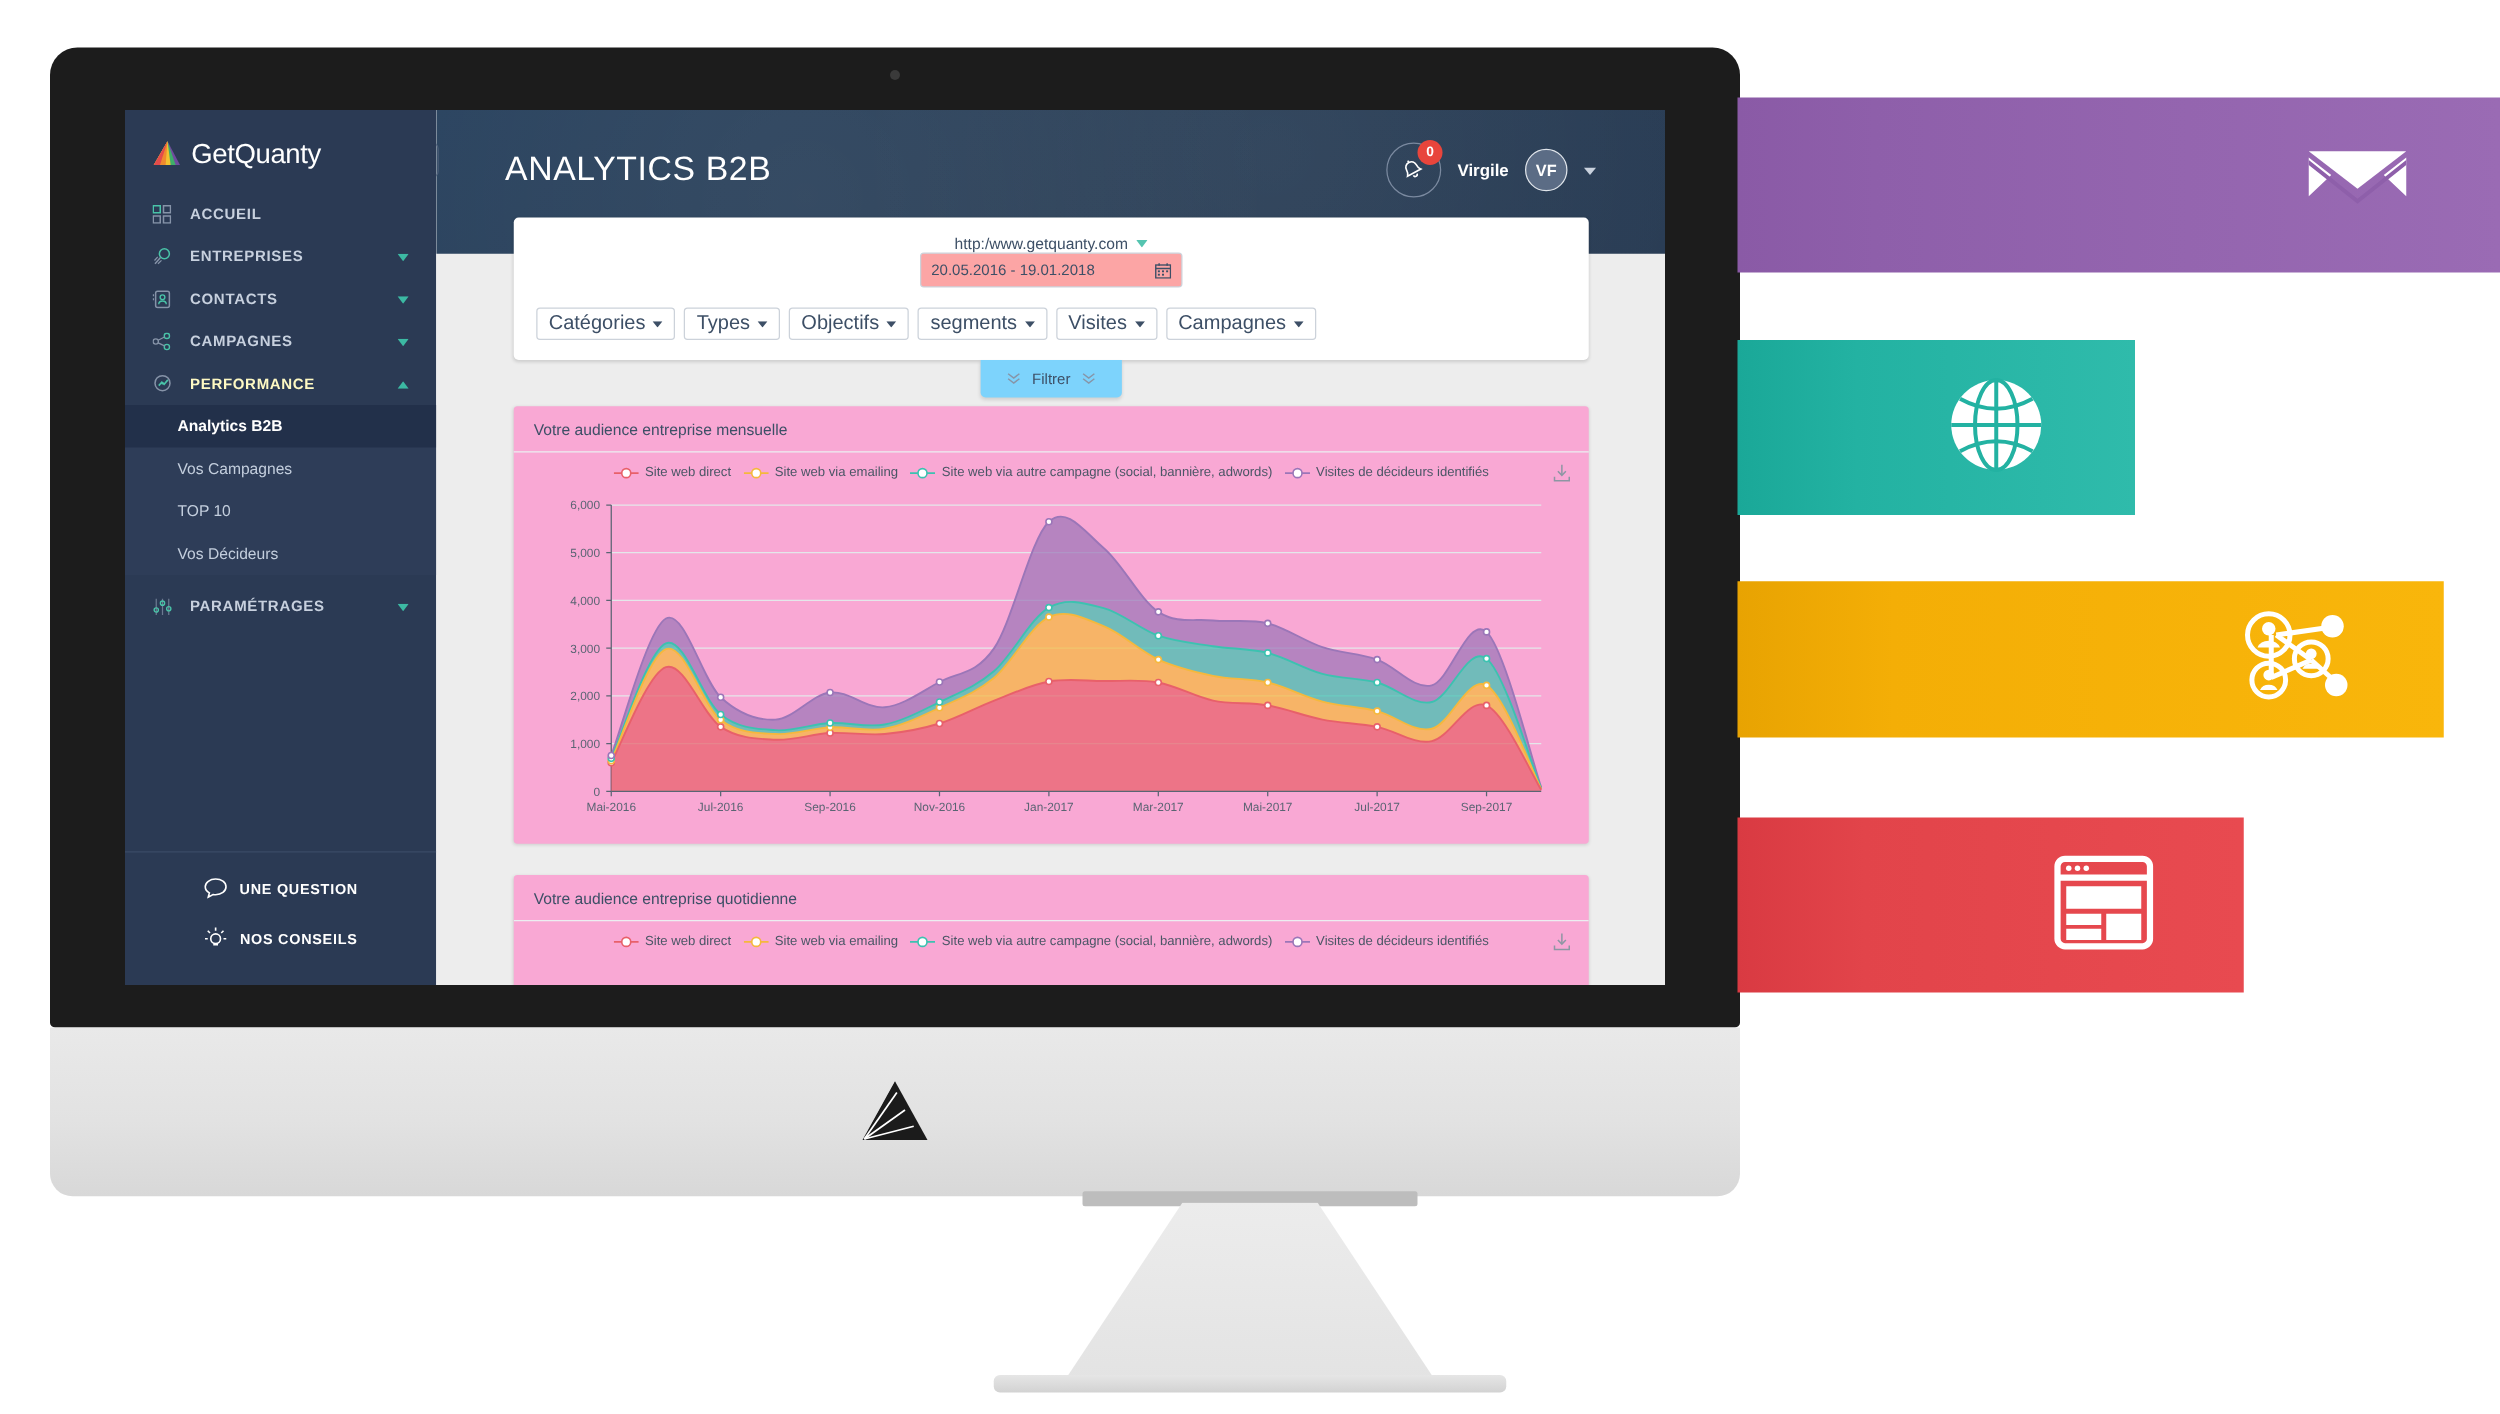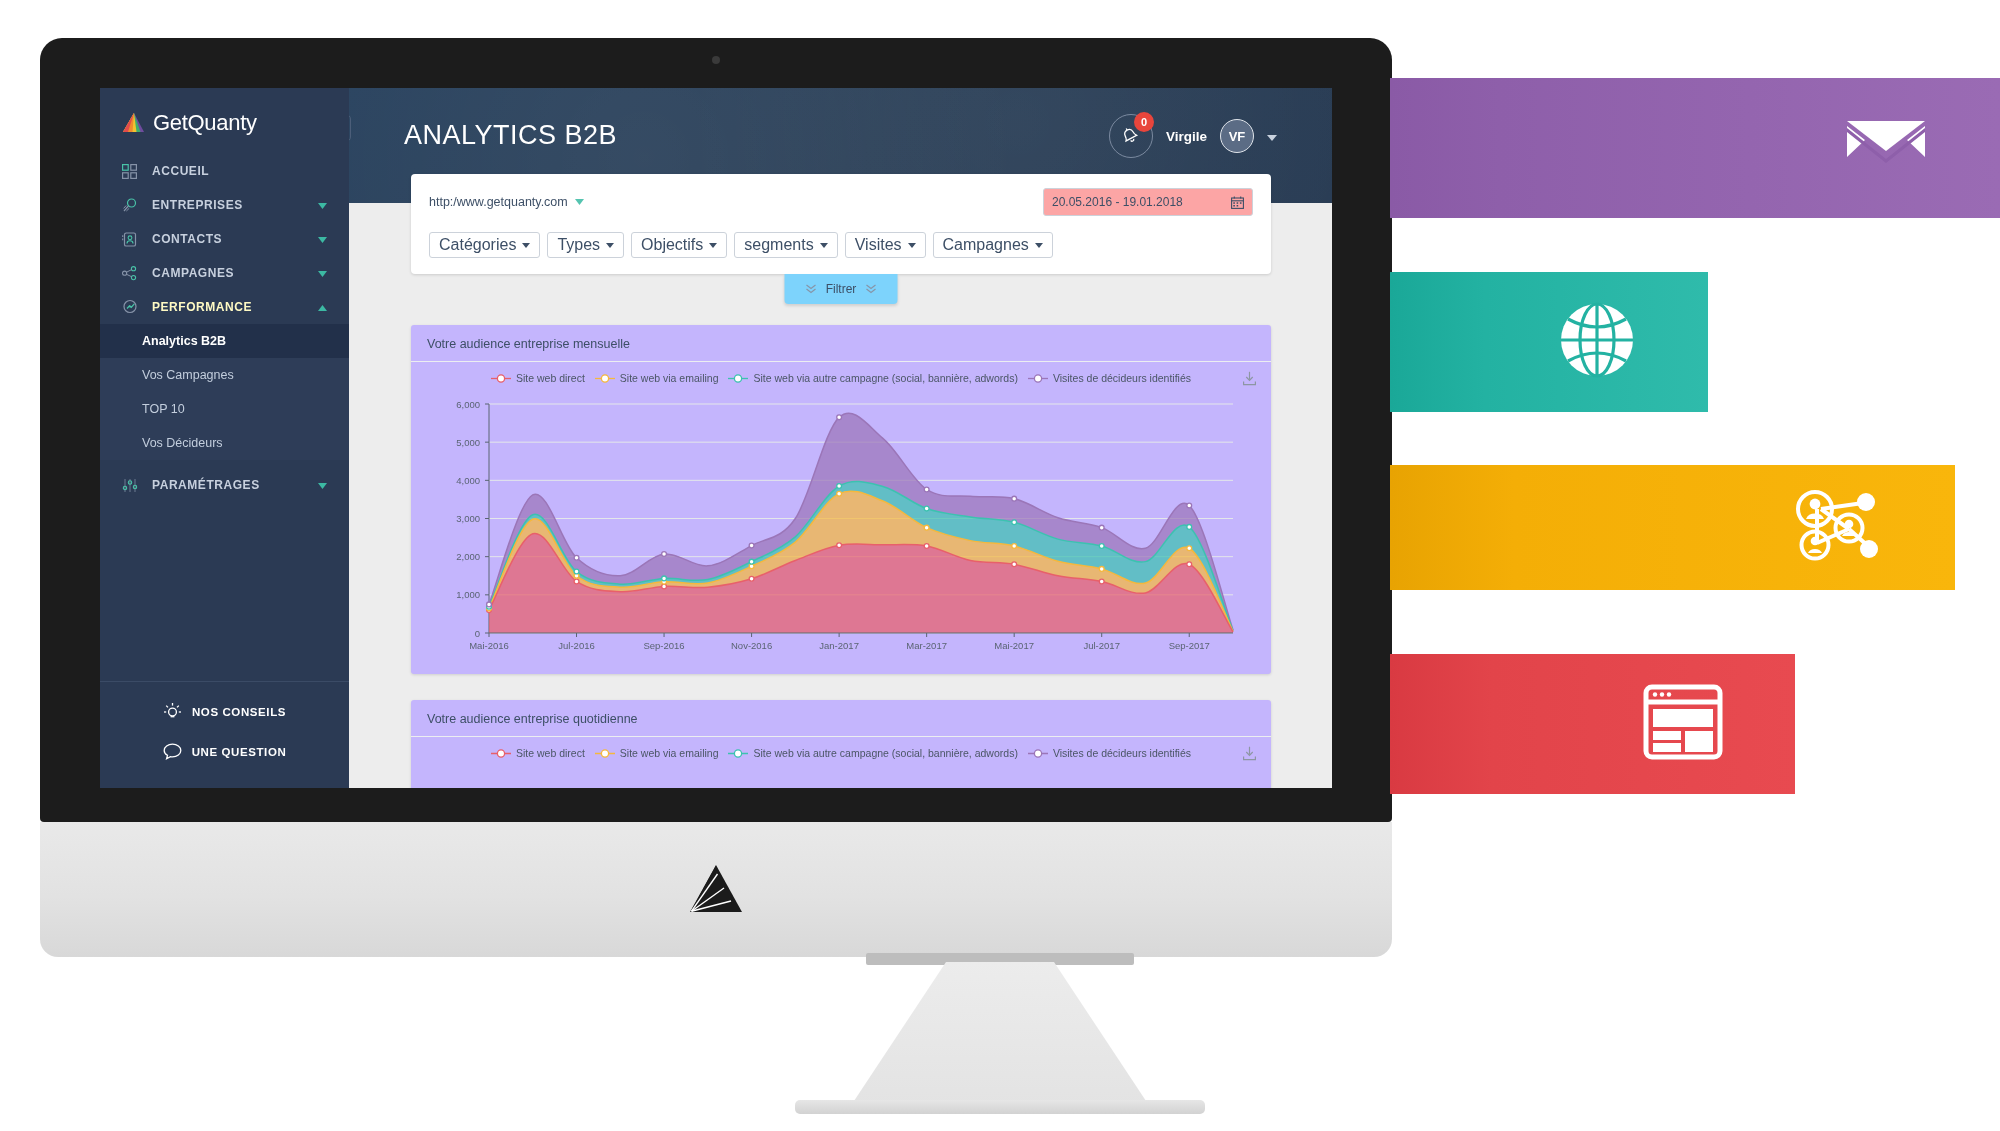--- a/index.html
+++ b/index.html
@@ -121,21 +121,21 @@
     color:#fff; font-size:13px; font-weight:700;
     display:flex; align-items:center; justify-content:center;
   }
 
   
   .filter-card {
     position:absolute; left:62px; top:86px; width:860px;
     background:#fff; border-radius:4px; box-shadow:0 1px 3px rgba(0,0,0,.14);
     padding:14px 18px 16px;
   }
-  .filter-top { display:flex; align-items:center; justify-content:space-between; }
+  .filter-top { display:flex; align-items:center; justify-content:space-between;flex-direction:column; }
   .url-sel { display:flex; align-items:center; gap:7px; color:#3d4f66; font-size:12.5px; cursor:pointer; }
   .date-box {
     width:210px; height:28px; border:1px solid #ccd2da; border-radius:3px;
     display:flex; align-items:center; justify-content:space-between;
     padding:0 8px; color:#3d4f66; font-size:12px; cursor:pointer; background:#fca5a5;
   }
   .filter-btns { display:flex; gap:7px; margin-top:16px; }
   .fbtn {
     height:26px; border:1px solid #ccd2da; border-radius:3px; background:#fff;
     color:#3d4f66; font-size:16px; padding:0 9px;
@@ -144,21 +144,21 @@
   .filtrer-tab {
     position:absolute; left:50%; transform:translateX(-50%);
     bottom:-30px; width:113px; height:30px; background:#7dd3fc;
     border-radius:0 0 4px 4px; box-shadow:0 2px 3px rgba(0,0,0,.12);
     display:flex; align-items:center; justify-content:center; gap:9px;
     color:#3d4f66; font-size:12px; cursor:pointer;
   }
 
   
   .chart-card {
-    position:absolute; left:62px; width:860px; background:#c4b5fd;
+    position:absolute; left:62px; width:860px; background:#f9a8d4;
     border-radius:3px; box-shadow:0 1px 3px rgba(0,0,0,.13);
   }
   .cc-title { padding:12px 16px 10px; font-size:12.5px; color:#3d4f66; border-bottom:1px solid #eceef1; }
   .cc-legend { position:relative; display:flex; align-items:center; justify-content:center; gap:10px; padding:10px 0 6px; flex-wrap:nowrap; }
   .lg { display:flex; align-items:center; gap:5px; font-size:10.5px; color:#4b5666; white-space:nowrap; }
   .dl-icon { position:absolute; right:14px; top:9px; cursor:pointer; }
   .plot { position:relative; }
 
   
   .banner { position:absolute; display:flex; align-items:center; justify-content:flex-end; }
@@ -308,39 +308,39 @@
               </svg>
           </span>
         </div>
       </div>
 
       <div class="sb-spacer"></div>
 
       <div class="sb-footer">
         <div class="sb-foot-item">
           <span>
+            <svg width="19" height="17" viewBox="0 0 19 17">
+                <path d="M9.5 1.2C4.9 1.2 1.2 4 1.2 7.4c0 2 1.3 3.8 3.3 4.9l-.9 3.4 3.8-2.1c.7.15 1.4.22 2.1.22 4.6 0 8.3-2.8 8.3-6.4S14.1 1.2 9.5 1.2z" fill="none" stroke="#ffffff" stroke-width="1.3"></path>
+              </svg>
+          </span>
+          <span>UNE QUESTION</span>
+        </div>
+        <div class="sb-foot-item">
+          <span>
             <svg width="19" height="19" viewBox="0 0 19 19">
                 <circle cx="9.5" cy="10" r="3.9" fill="none" stroke="#fff" stroke-width="1.3"></circle>
                 <line x1="9.5" y1="1" x2="9.5" y2="3.6" stroke="#fff" stroke-width="1.3"></line>
                 <line x1="3.2" y1="3.6" x2="5" y2="5.4" stroke="#fff" stroke-width="1.3"></line>
                 <line x1="15.8" y1="3.6" x2="14" y2="5.4" stroke="#fff" stroke-width="1.3"></line>
                 <line x1="1" y1="10" x2="3.2" y2="10" stroke="#fff" stroke-width="1.3"></line>
                 <line x1="15.8" y1="10" x2="18" y2="10" stroke="#fff" stroke-width="1.3"></line>
                 <line x1="7.6" y1="14.7" x2="11.4" y2="14.7" stroke="#fff" stroke-width="1.3"></line>
               </svg>
           </span>
           <span>NOS CONSEILS</span>
-        </div>
-        <div class="sb-foot-item">
-          <span>
-            <svg width="19" height="17" viewBox="0 0 19 17">
-                <path d="M9.5 1.2C4.9 1.2 1.2 4 1.2 7.4c0 2 1.3 3.8 3.3 4.9l-.9 3.4 3.8-2.1c.7.15 1.4.22 2.1.22 4.6 0 8.3-2.8 8.3-6.4S14.1 1.2 9.5 1.2z" fill="none" stroke="#ffffff" stroke-width="1.3"></path>
-              </svg>
-          </span>
-          <span>UNE QUESTION</span>
         </div>
       </div>
     </div>
 
     <div class="main">
 
       <div class="topbar">
         <div class="collapse-btn">
           
         </div>

